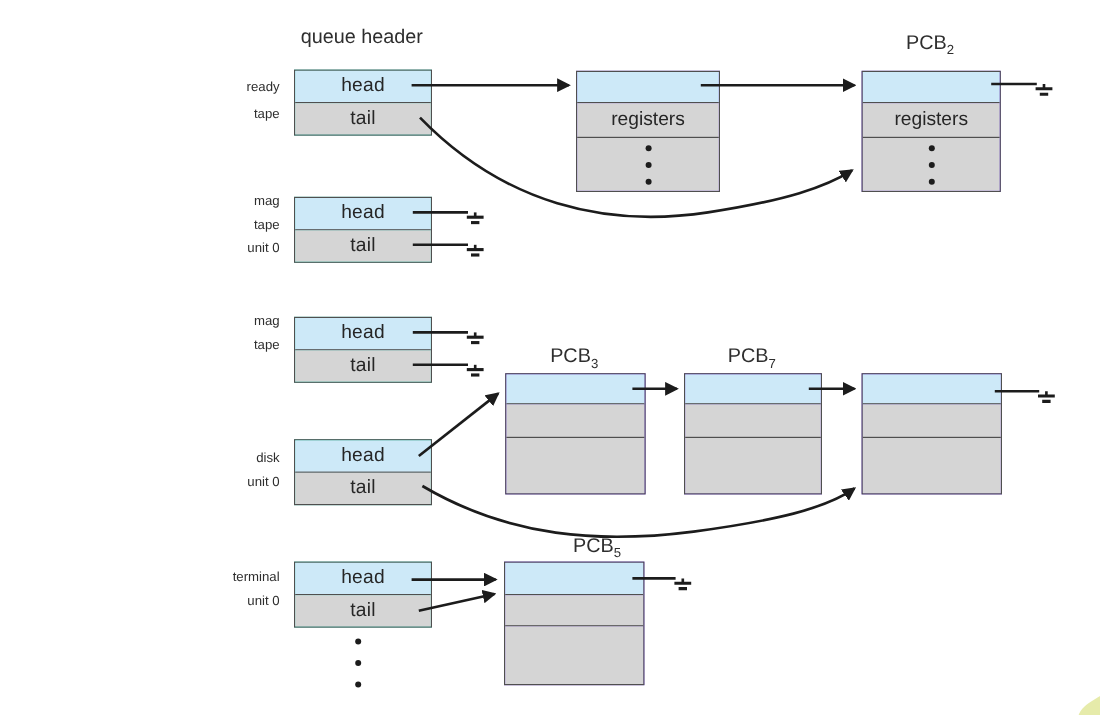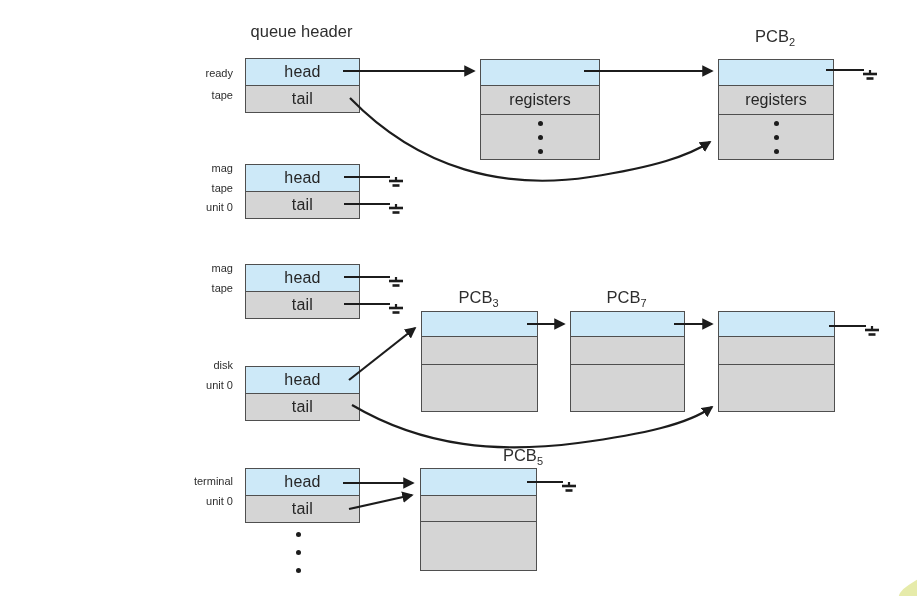--- a/index.html
+++ b/index.html
@@ -45,21 +45,21 @@
   </div>
   <div class="side-label" style="top:159px;line-height:19.5px;">
     <div>mag</div>
     <div>tape</div>
     <div>unit 0</div>
   </div>
   <div class="side-label" style="top:259px;line-height:19.5px;">
     <div>mag</div>
     <div>tape</div>
   </div>
-  <div class="side-label" style="top:355px;line-height:20px;">
+  <div class="side-label" style="top:372px;line-height:20px;">
     <div>disk</div>
     <div>unit 0</div>
   </div>
   <div class="side-label" style="top:471px;line-height:20px;text-align:right;">
     <div>terminal</div>
     <div>unit 0</div>
   </div>
 
   <div class="qbox" style="left:245px;top:58px;">
     <div class="qrow headrow">head</div>
@@ -87,21 +87,21 @@
   </div>
   <div class="top-label" style="left:421px;top:288px;width:115px;">
     <span>PCB</span><sub>3</sub>
   </div>
   <div class="top-label" style="left:570px;top:288px;width:113px;">
     <span>PCB</span><sub>7</sub>
   </div>
   <div class="top-label" style="left:718px;top:272px;width:115px;margin-top:40px;">
     <span>PCB</span><sub>6</sub>
   </div>
-  <div class="top-label" style="left:428px;top:446px;width:115px;text-align:right;">
+  <div class="top-label" style="left:440px;top:446px;width:115px;">
     <span>PCB</span><sub>5</sub>
   </div>
 
   <div class="pcb" style="left:480px;top:59px;width:118px;">
     <div class="link" style="height:25px;"></div>
     <div class="row" style="height:28px;">registers</div>
     <div class="vdots inpcb row last">
       <span class="dot"></span>
         <span class="dot"></span>
         <span class="dot"></span>

